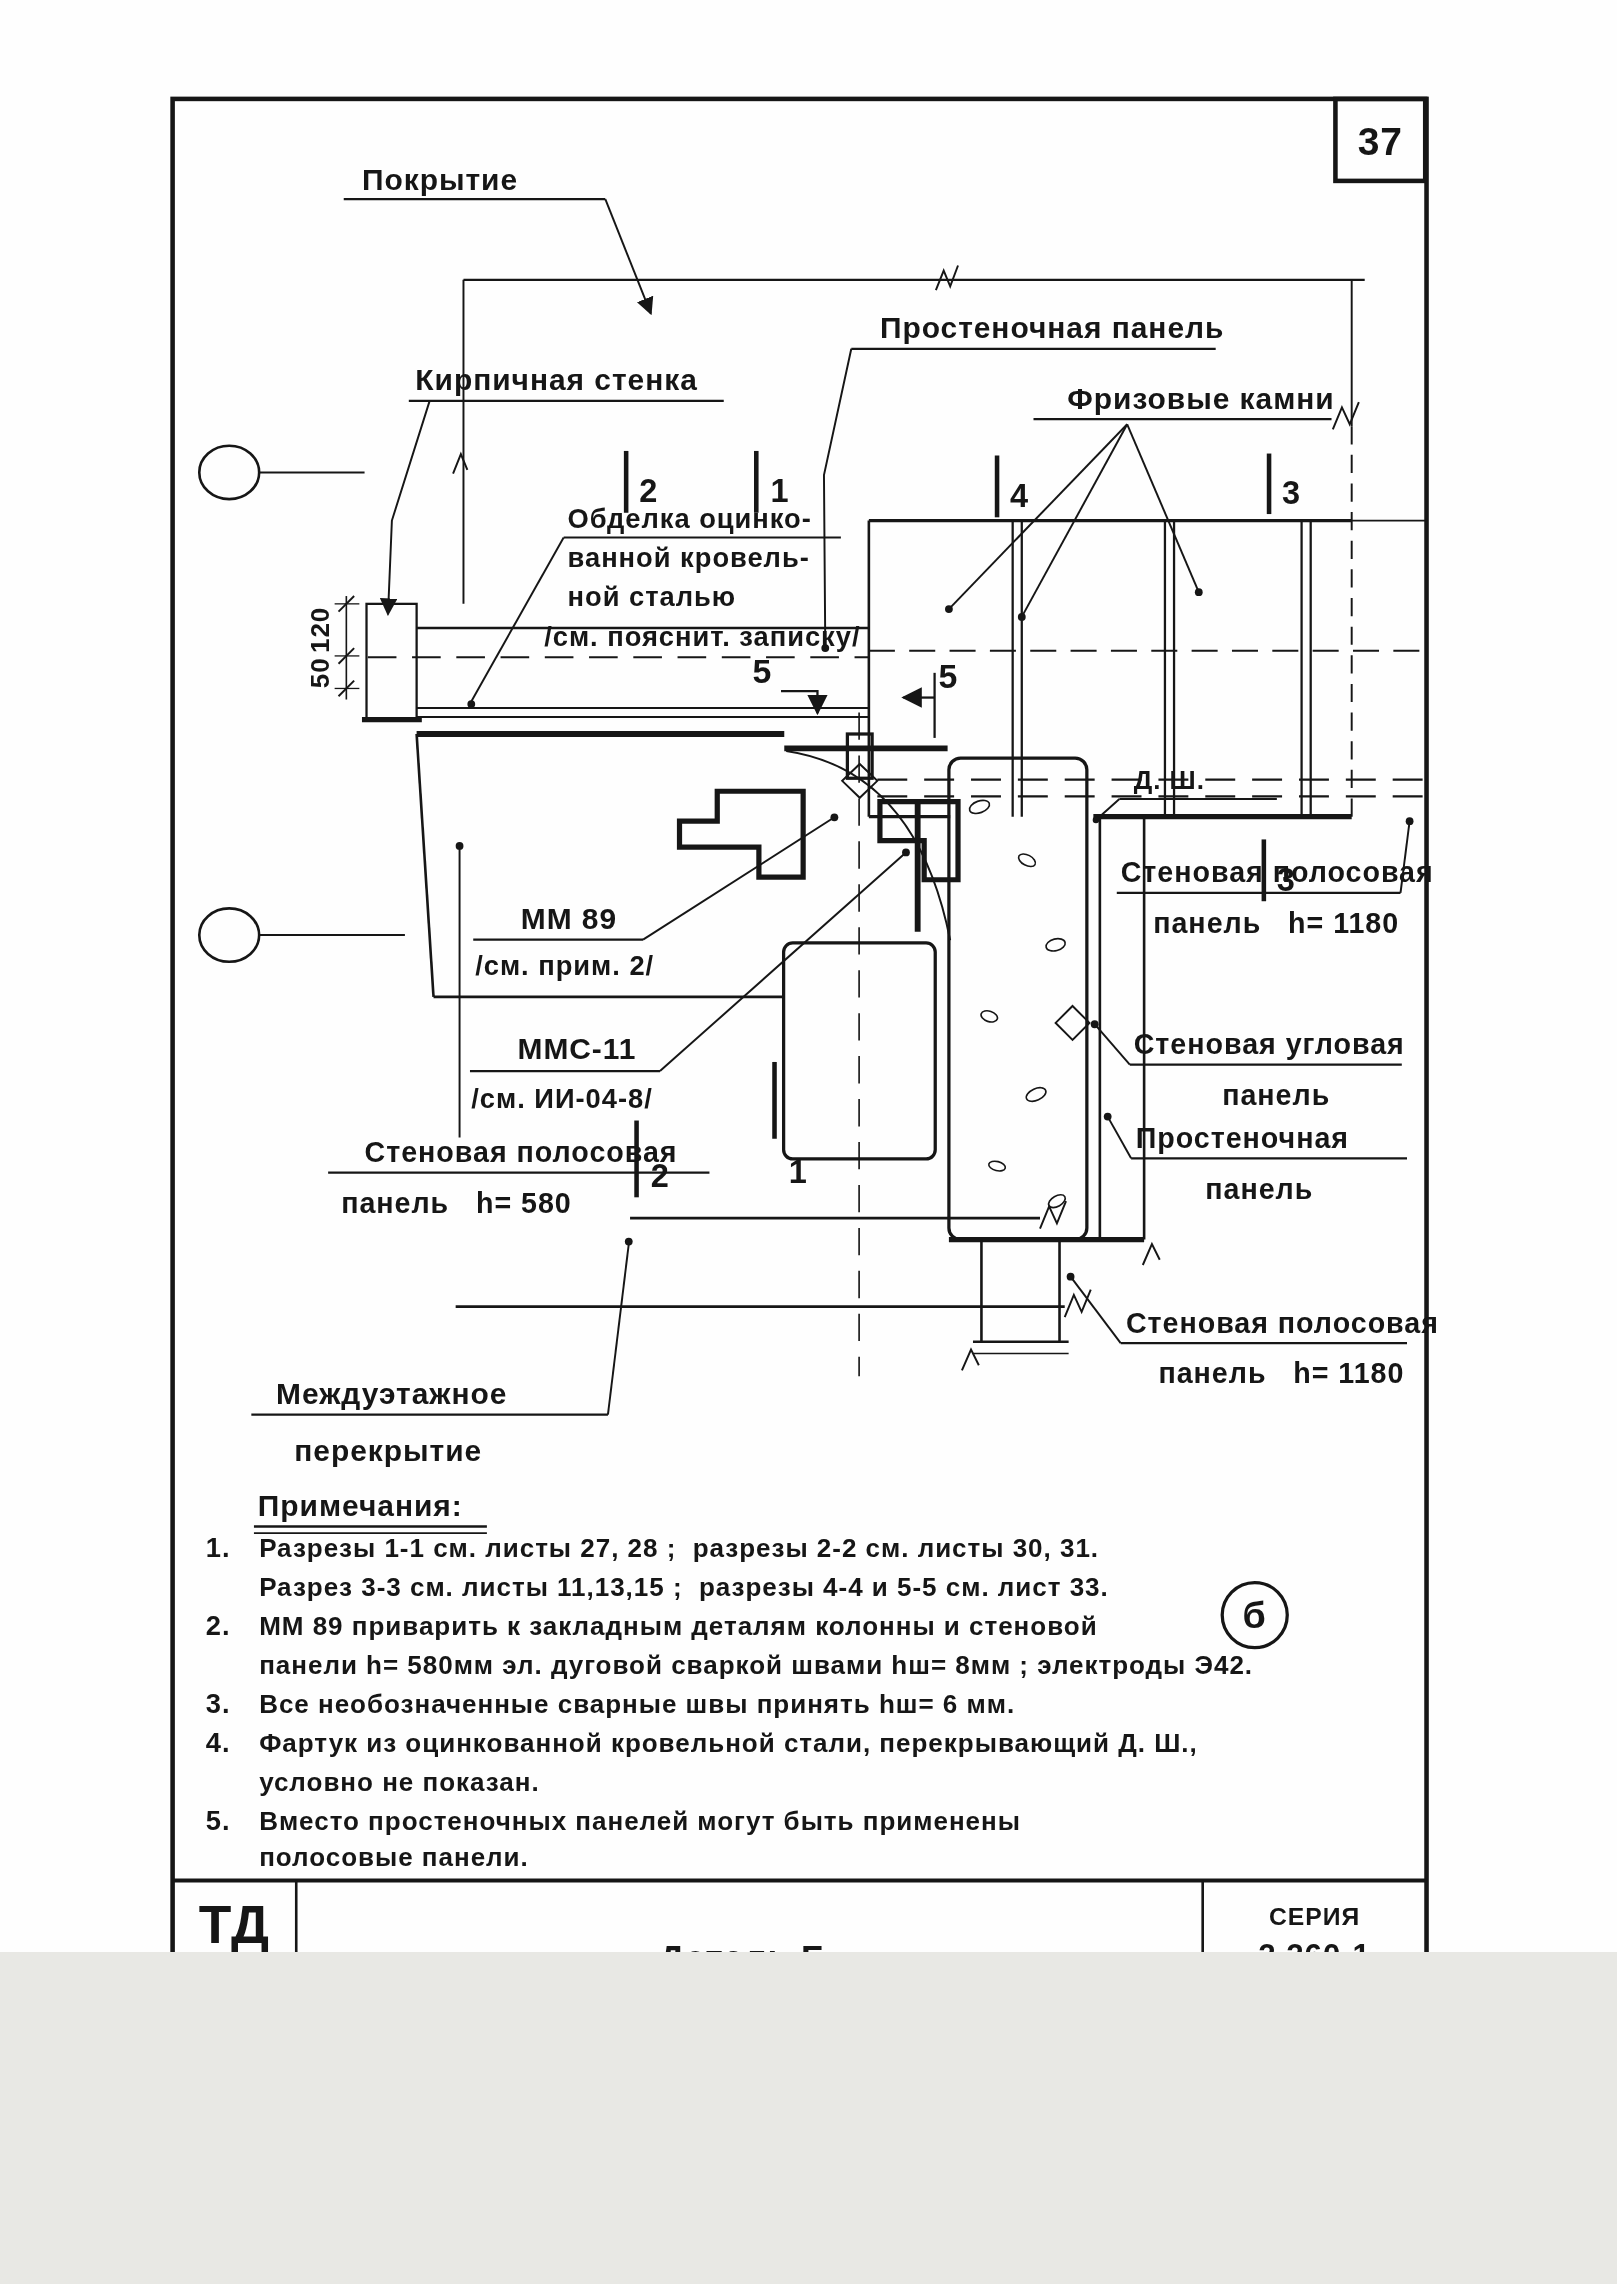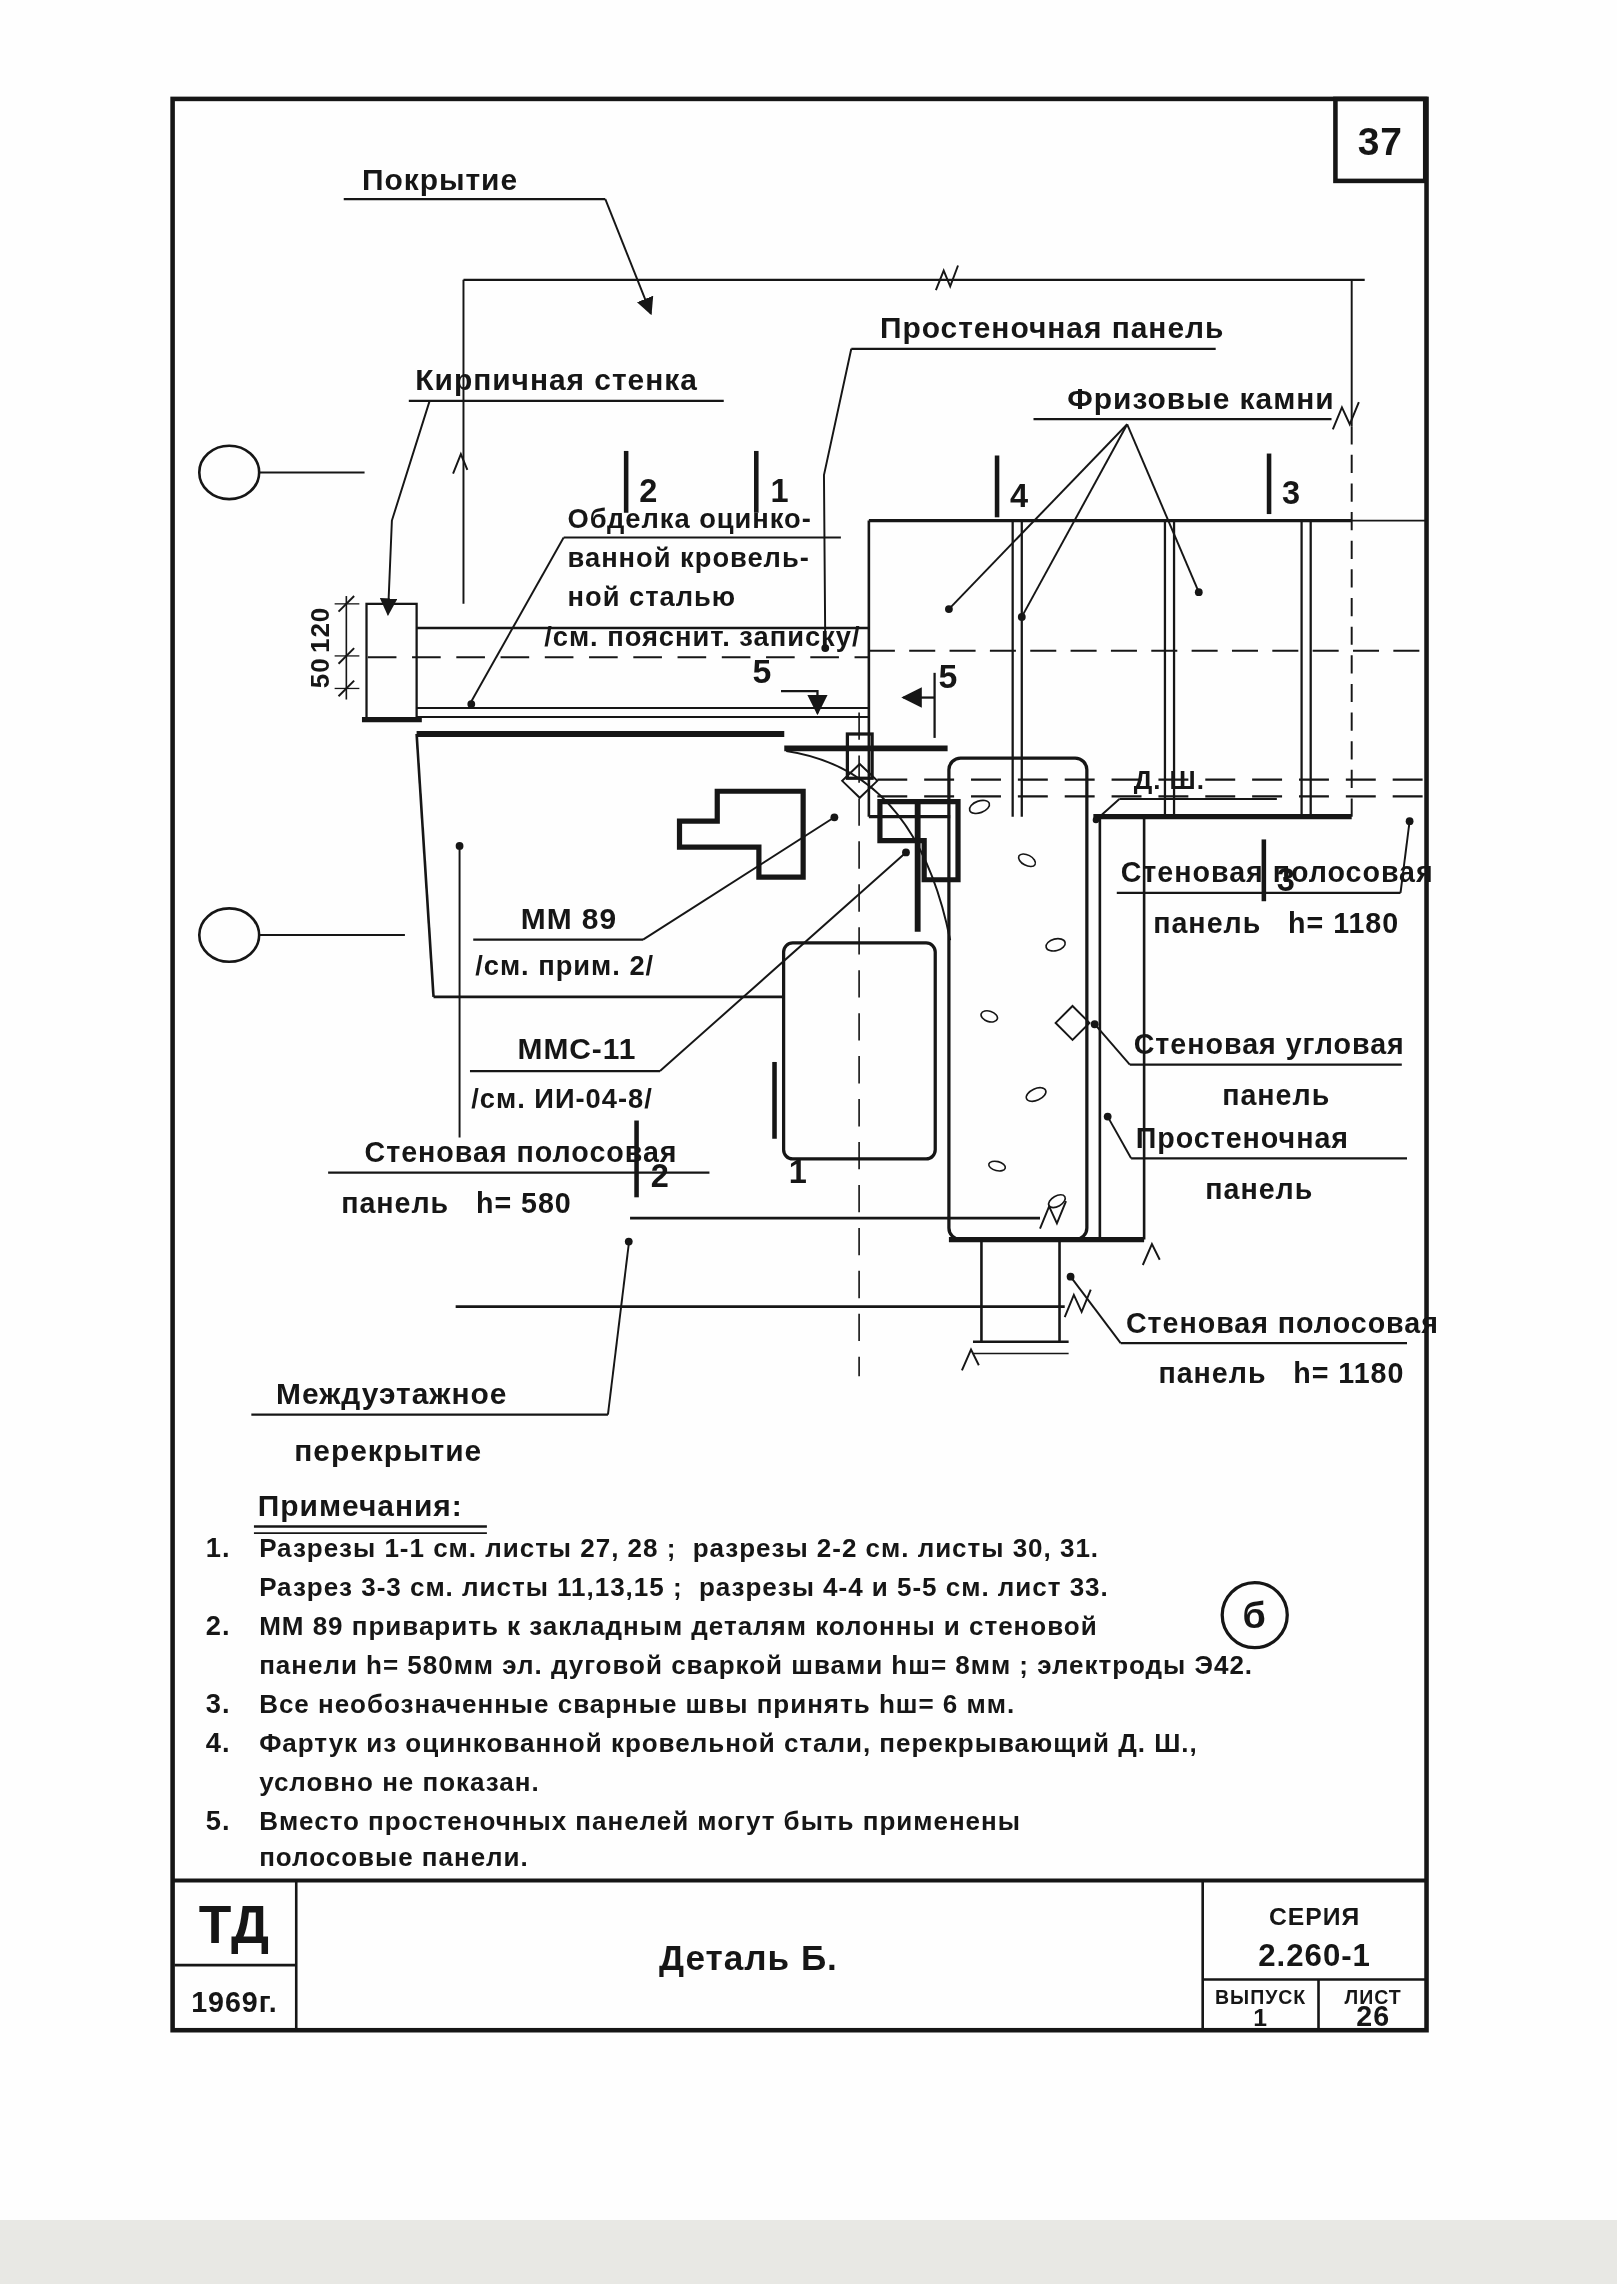--- a/index.html
+++ b/index.html
@@ -1,18 +1,18 @@
 <!DOCTYPE html>
 <html style="font-size:10.4px"><head>
 <meta charset="utf-8">
 <style>
   html,body{margin:0;padding:0;background:#e8e8e4;}
   .sheet{
     position:relative;
-    width:1618px;height:2220px;
+    width:1618px;height:1952px;
     background:#fefefe;
     font-family:"Liberation Sans",sans-serif;
   }
   svg{position:absolute;left:0;top:0;}
   .t{
     font-family:"Liberation Sans",sans-serif;
     font-weight:700;
     fill:#161616;
     letter-spacing:1.5px;
     white-space:pre;

